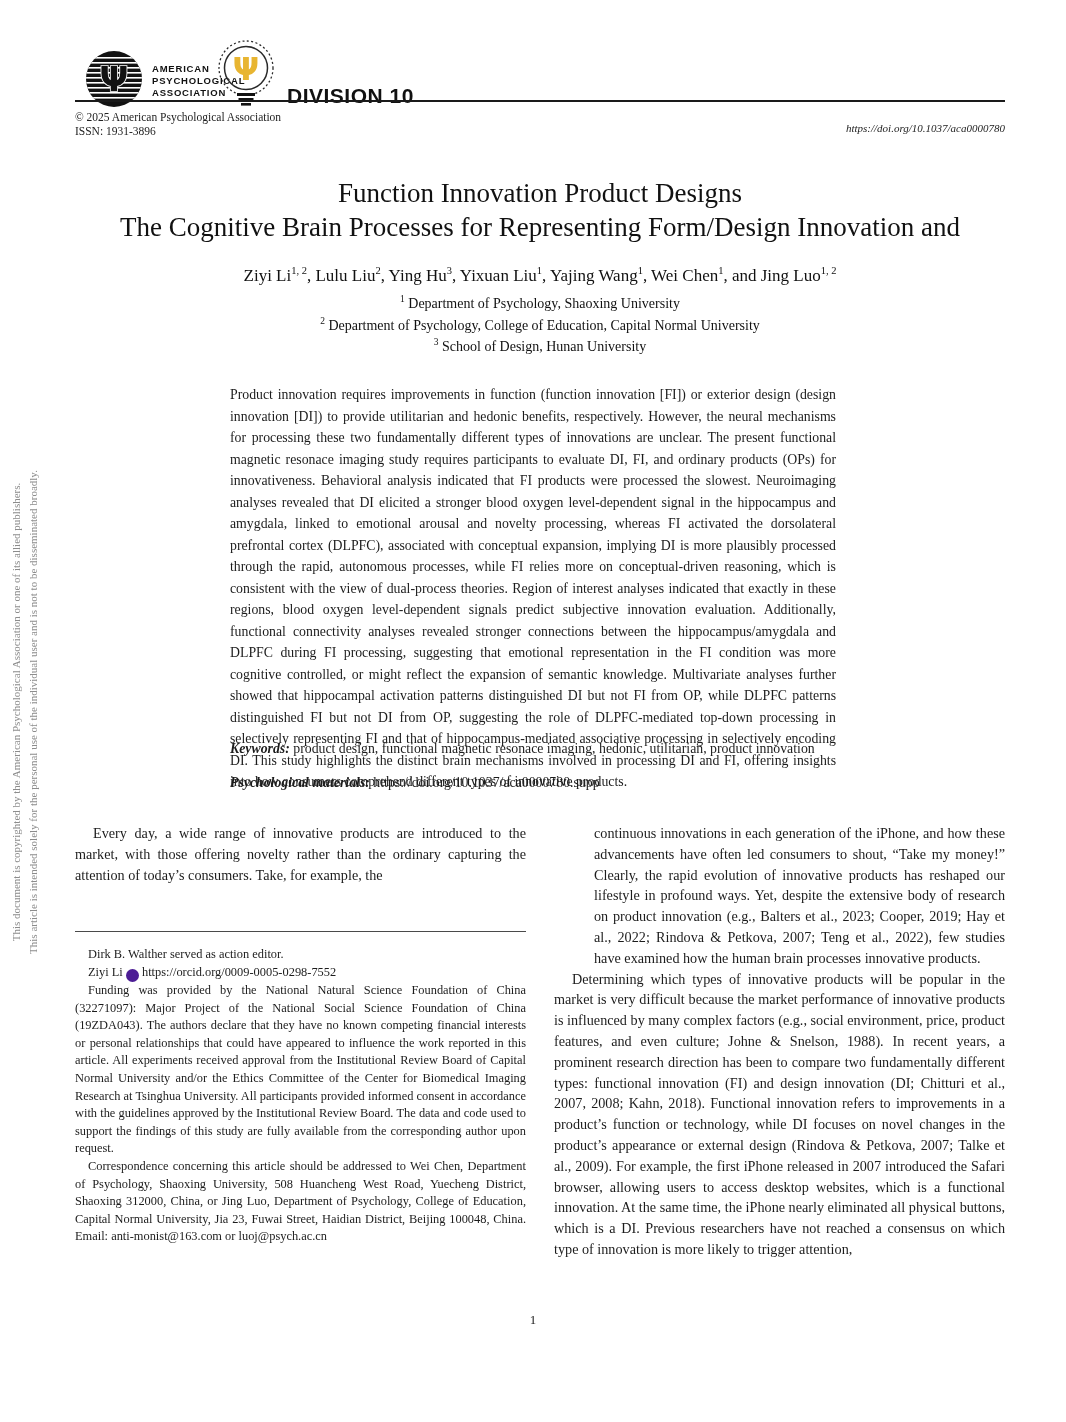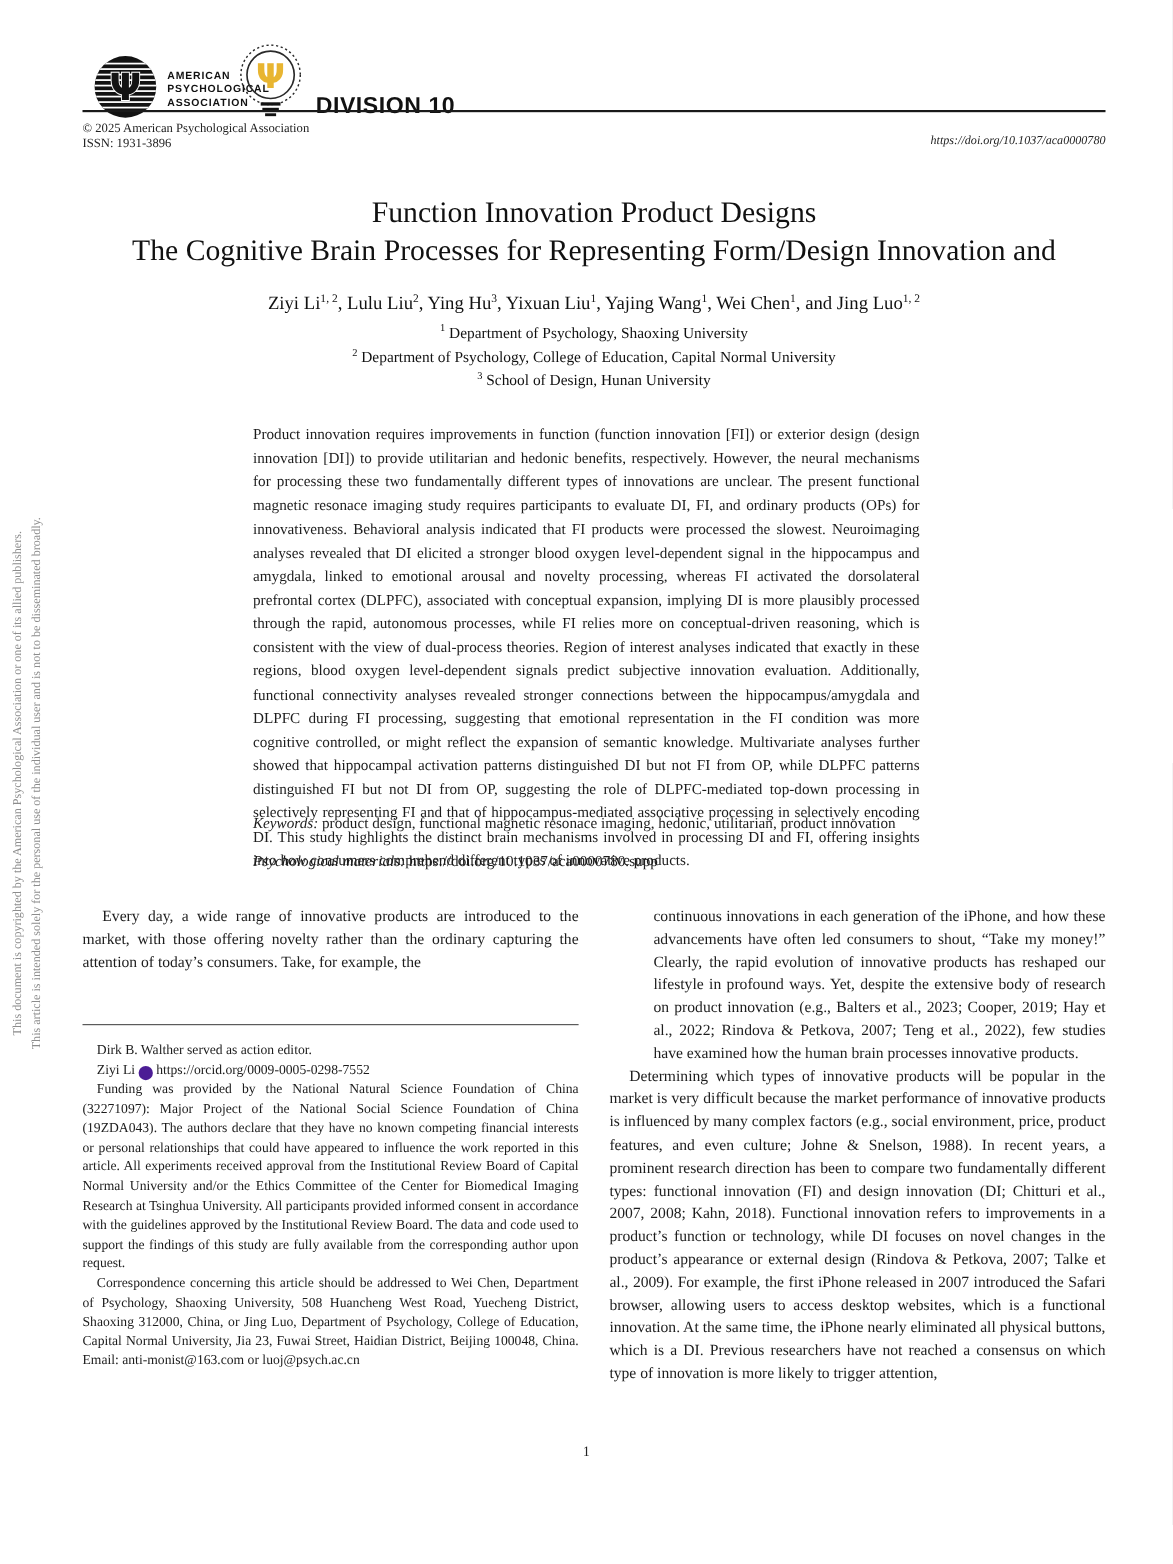--- a/index.html
+++ b/index.html
@@ -133,21 +133,21 @@
     color: #1c1c1c;
   }
   .supplemental-line {
     position: absolute;
     left: 230px;
     width: 606px;
     top: 775px;
     font-size: 13.8px;
     color: #1c1c1c;
   }
-  .ital { font-style: italic; }
+  .ital { font-style: italic; font-weight: bold; }
 
   
   .columns {
     position: absolute;
     left: 75px;
     top: 823px;
     width: 930px;
     display: flex;
     gap: 28px;
   }

